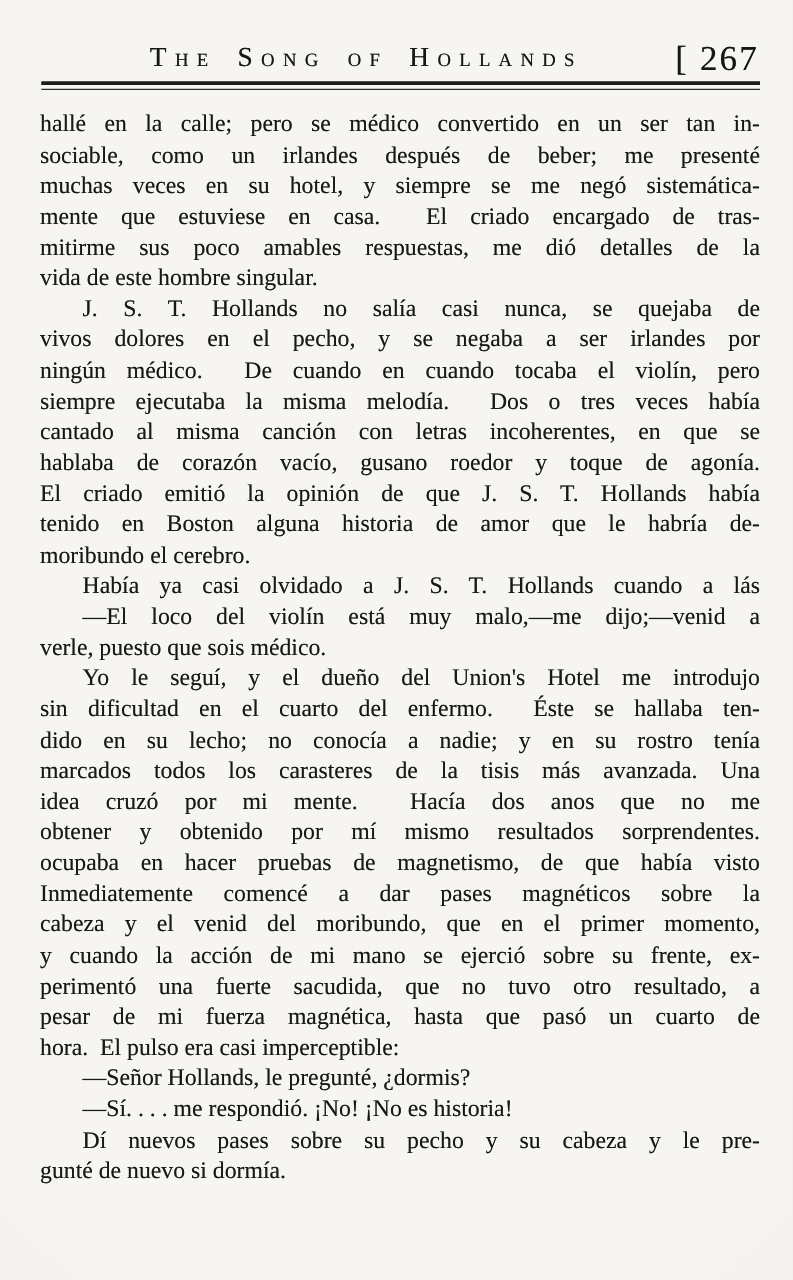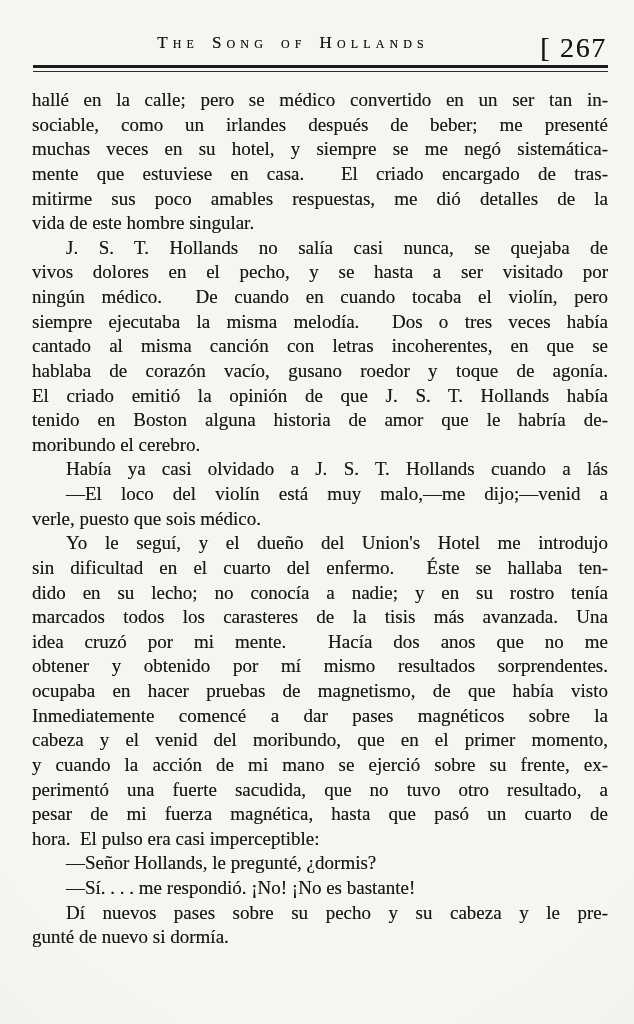--- a/index.html
+++ b/index.html
@@ -30,21 +30,21 @@
     position: relative;
     height: 62px;
   }
   .running-title {
     position: absolute;
     left: 0;
     right: 54px;
     top: 33px;
     text-align: center;
     font-variant: small-caps;
-    font-size: 17px;
+    font-size: 22px;
     letter-spacing: 0.30em;
     word-spacing: 0.22em;
     white-space: nowrap;
     color: #161616;
     text-shadow: 0 0 0.5px rgba(20,20,20,0.65);
   }
   .page-number {
     position: absolute;
     right: 1px;
     top: 32px;
@@ -95,21 +95,21 @@
       <div class="header-rule"></div>
     </div>
     <div class="page-body">
         <div class="line">hallé en la calle; pero se médico convertido en un ser tan in-</div>
         <div class="line">sociable, como un irlandes después de beber; me presenté</div>
         <div class="line">muchas veces en su hotel, y siempre se me negó sistemática-</div>
         <div class="line">mente que estuviese en casa.&nbsp; El criado encargado de tras-</div>
         <div class="line">mitirme sus poco amables respuestas, me dió detalles de la</div>
         <div class="line last">vida de este hombre singular.</div>
         <div class="line indent">J. S. T. Hollands no salía casi nunca, se quejaba de</div>
-        <div class="line">vivos dolores en el pecho, y se hasta a ser visitado por</div>
+        <div class="line">vivos dolores en el pecho, y se negaba a ser irlandes por</div>
         <div class="line">ningún médico.&nbsp; De cuando en cuando tocaba el violín, pero</div>
         <div class="line">siempre ejecutaba la misma melodía.&nbsp; Dos o tres veces había</div>
         <div class="line">cantado al misma canción con letras incoherentes, en que se</div>
         <div class="line">hablaba de corazón vacío, gusano roedor y toque de agonía.</div>
         <div class="line">El criado emitió la opinión de que J. S. T. Hollands había</div>
         <div class="line">tenido en Boston alguna historia de amor que le habría de-</div>
         <div class="line last">moribundo el cerebro.</div>
         <div class="line indent">Había ya casi olvidado a J. S. T. Hollands cuando a lás</div>
         <div class="line indent">—El loco del violín está muy malo,—me dijo;—venid a</div>
         <div class="line last">verle, puesto que sois médico.</div>
@@ -120,18 +120,18 @@
         <div class="line">idea cruzó por mi mente.&nbsp; Hacía dos anos que no me</div>
         <div class="line">obtener y obtenido por mí mismo resultados sorprendentes.</div>
         <div class="line">ocupaba en hacer pruebas de magnetismo, de que había visto</div>
         <div class="line">Inmediatemente comencé a dar pases magnéticos sobre la</div>
         <div class="line">cabeza y el venid del moribundo, que en el primer momento,</div>
         <div class="line">y cuando la acción de mi mano se ejerció sobre su frente, ex-</div>
         <div class="line">perimentó una fuerte sacudida, que no tuvo otro resultado, a</div>
         <div class="line">pesar de mi fuerza magnética, hasta que pasó un cuarto de</div>
         <div class="line last">hora.&nbsp; El pulso era casi imperceptible:</div>
         <div class="line last indent">—Señor Hollands, le pregunté, ¿dormis?</div>
-        <div class="line last indent">—Sí. . . . me respondió. ¡No! ¡No es bastante!</div>
+        <div class="line last indent">—Sí. . . . me respondió. ¡No! ¡No es historia!</div>
         <div class="line indent">Dí nuevos pases sobre su pecho y su cabeza y le pre-</div>
         <div class="line last">gunté de nuevo si dormía.</div>
       </div>
   </div>
 </div>
 
 </body></html>

